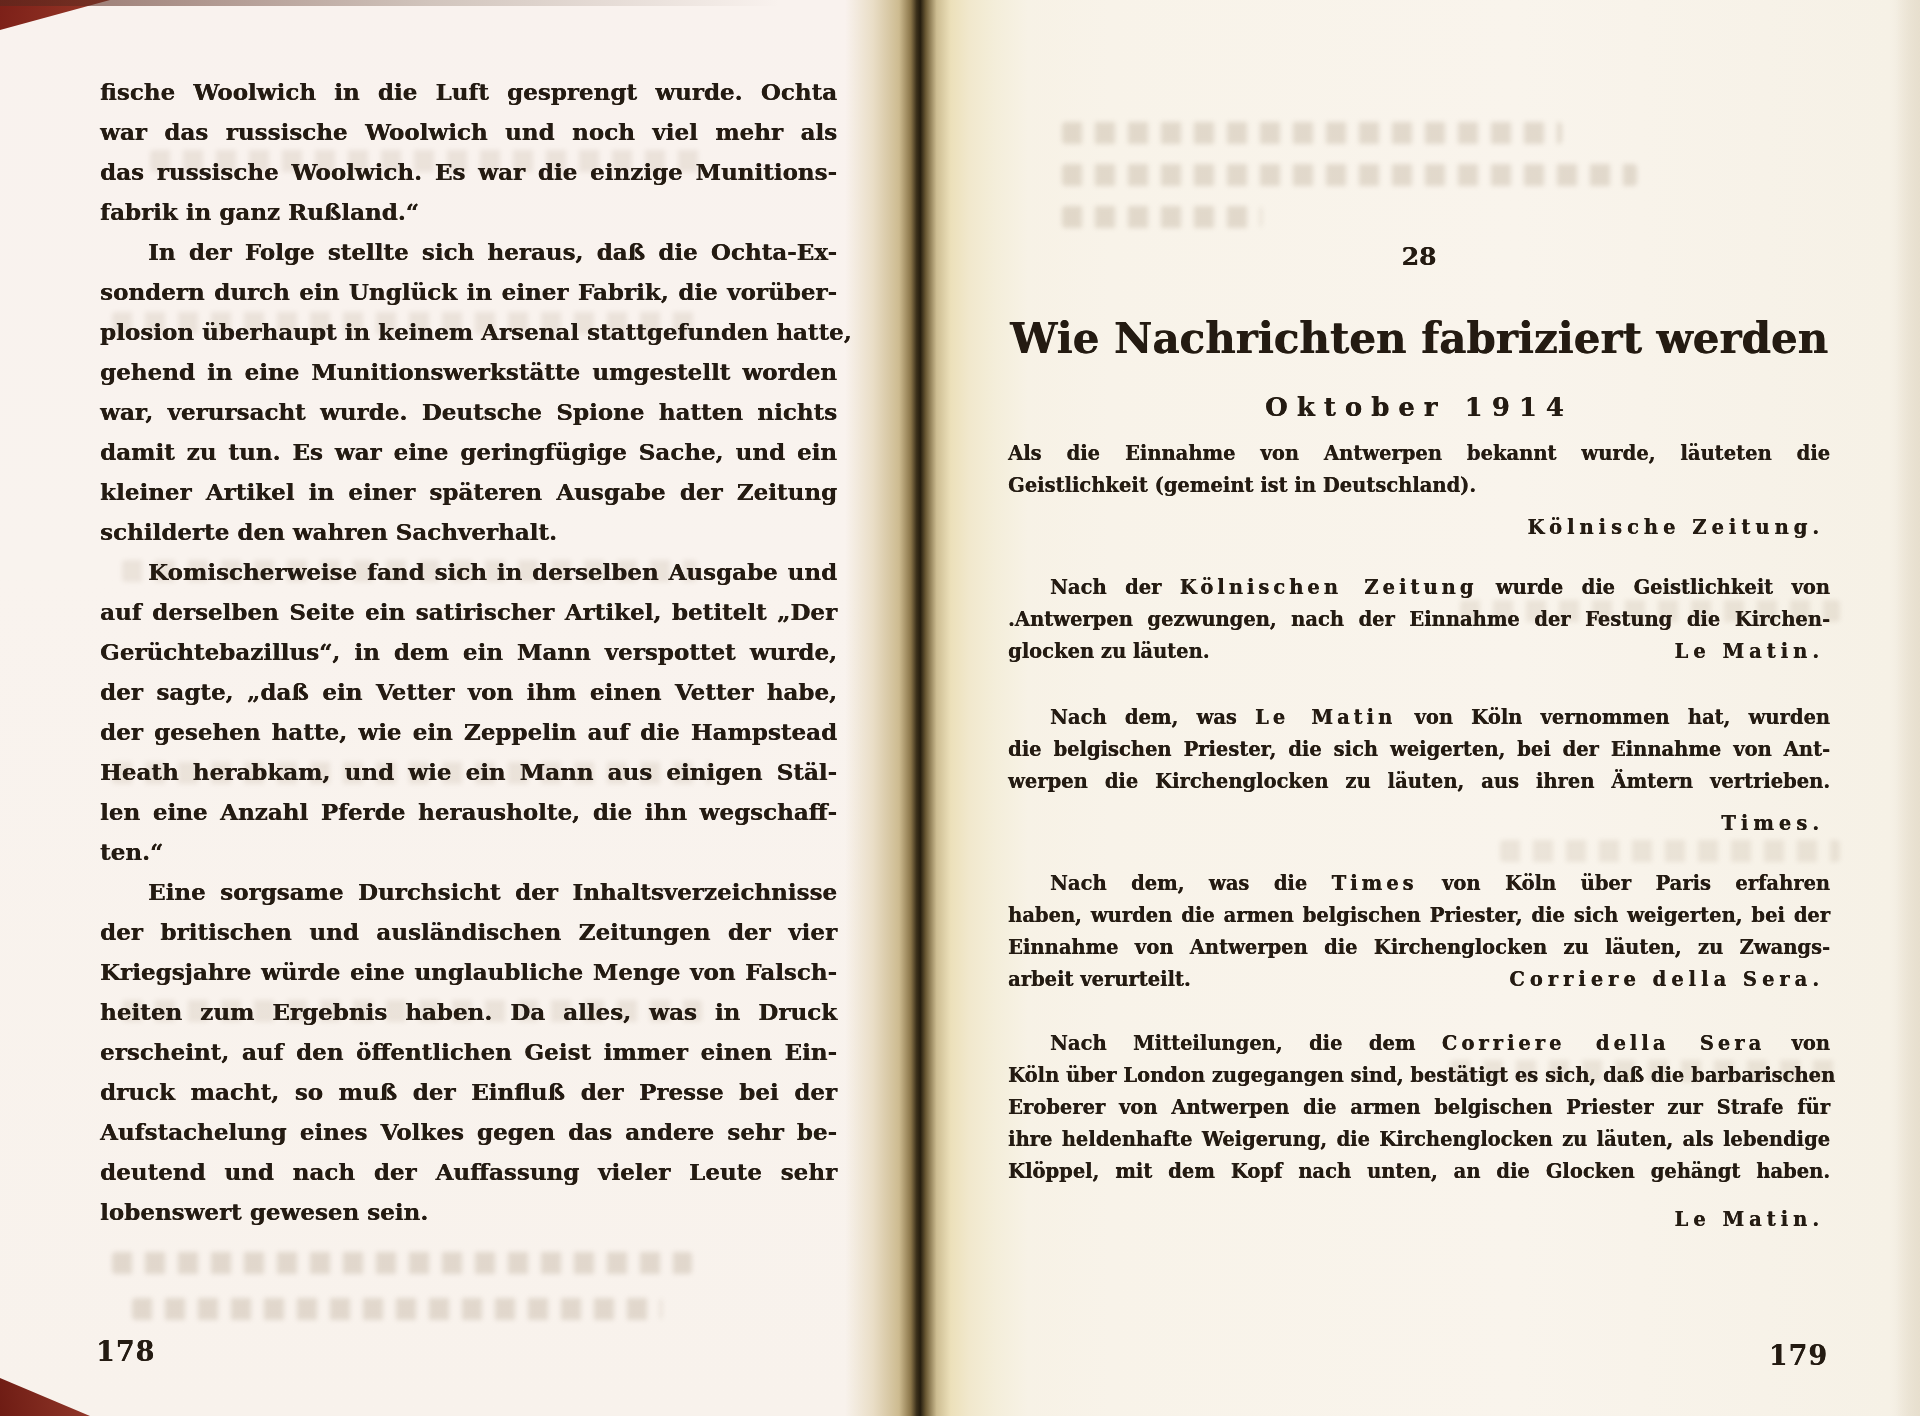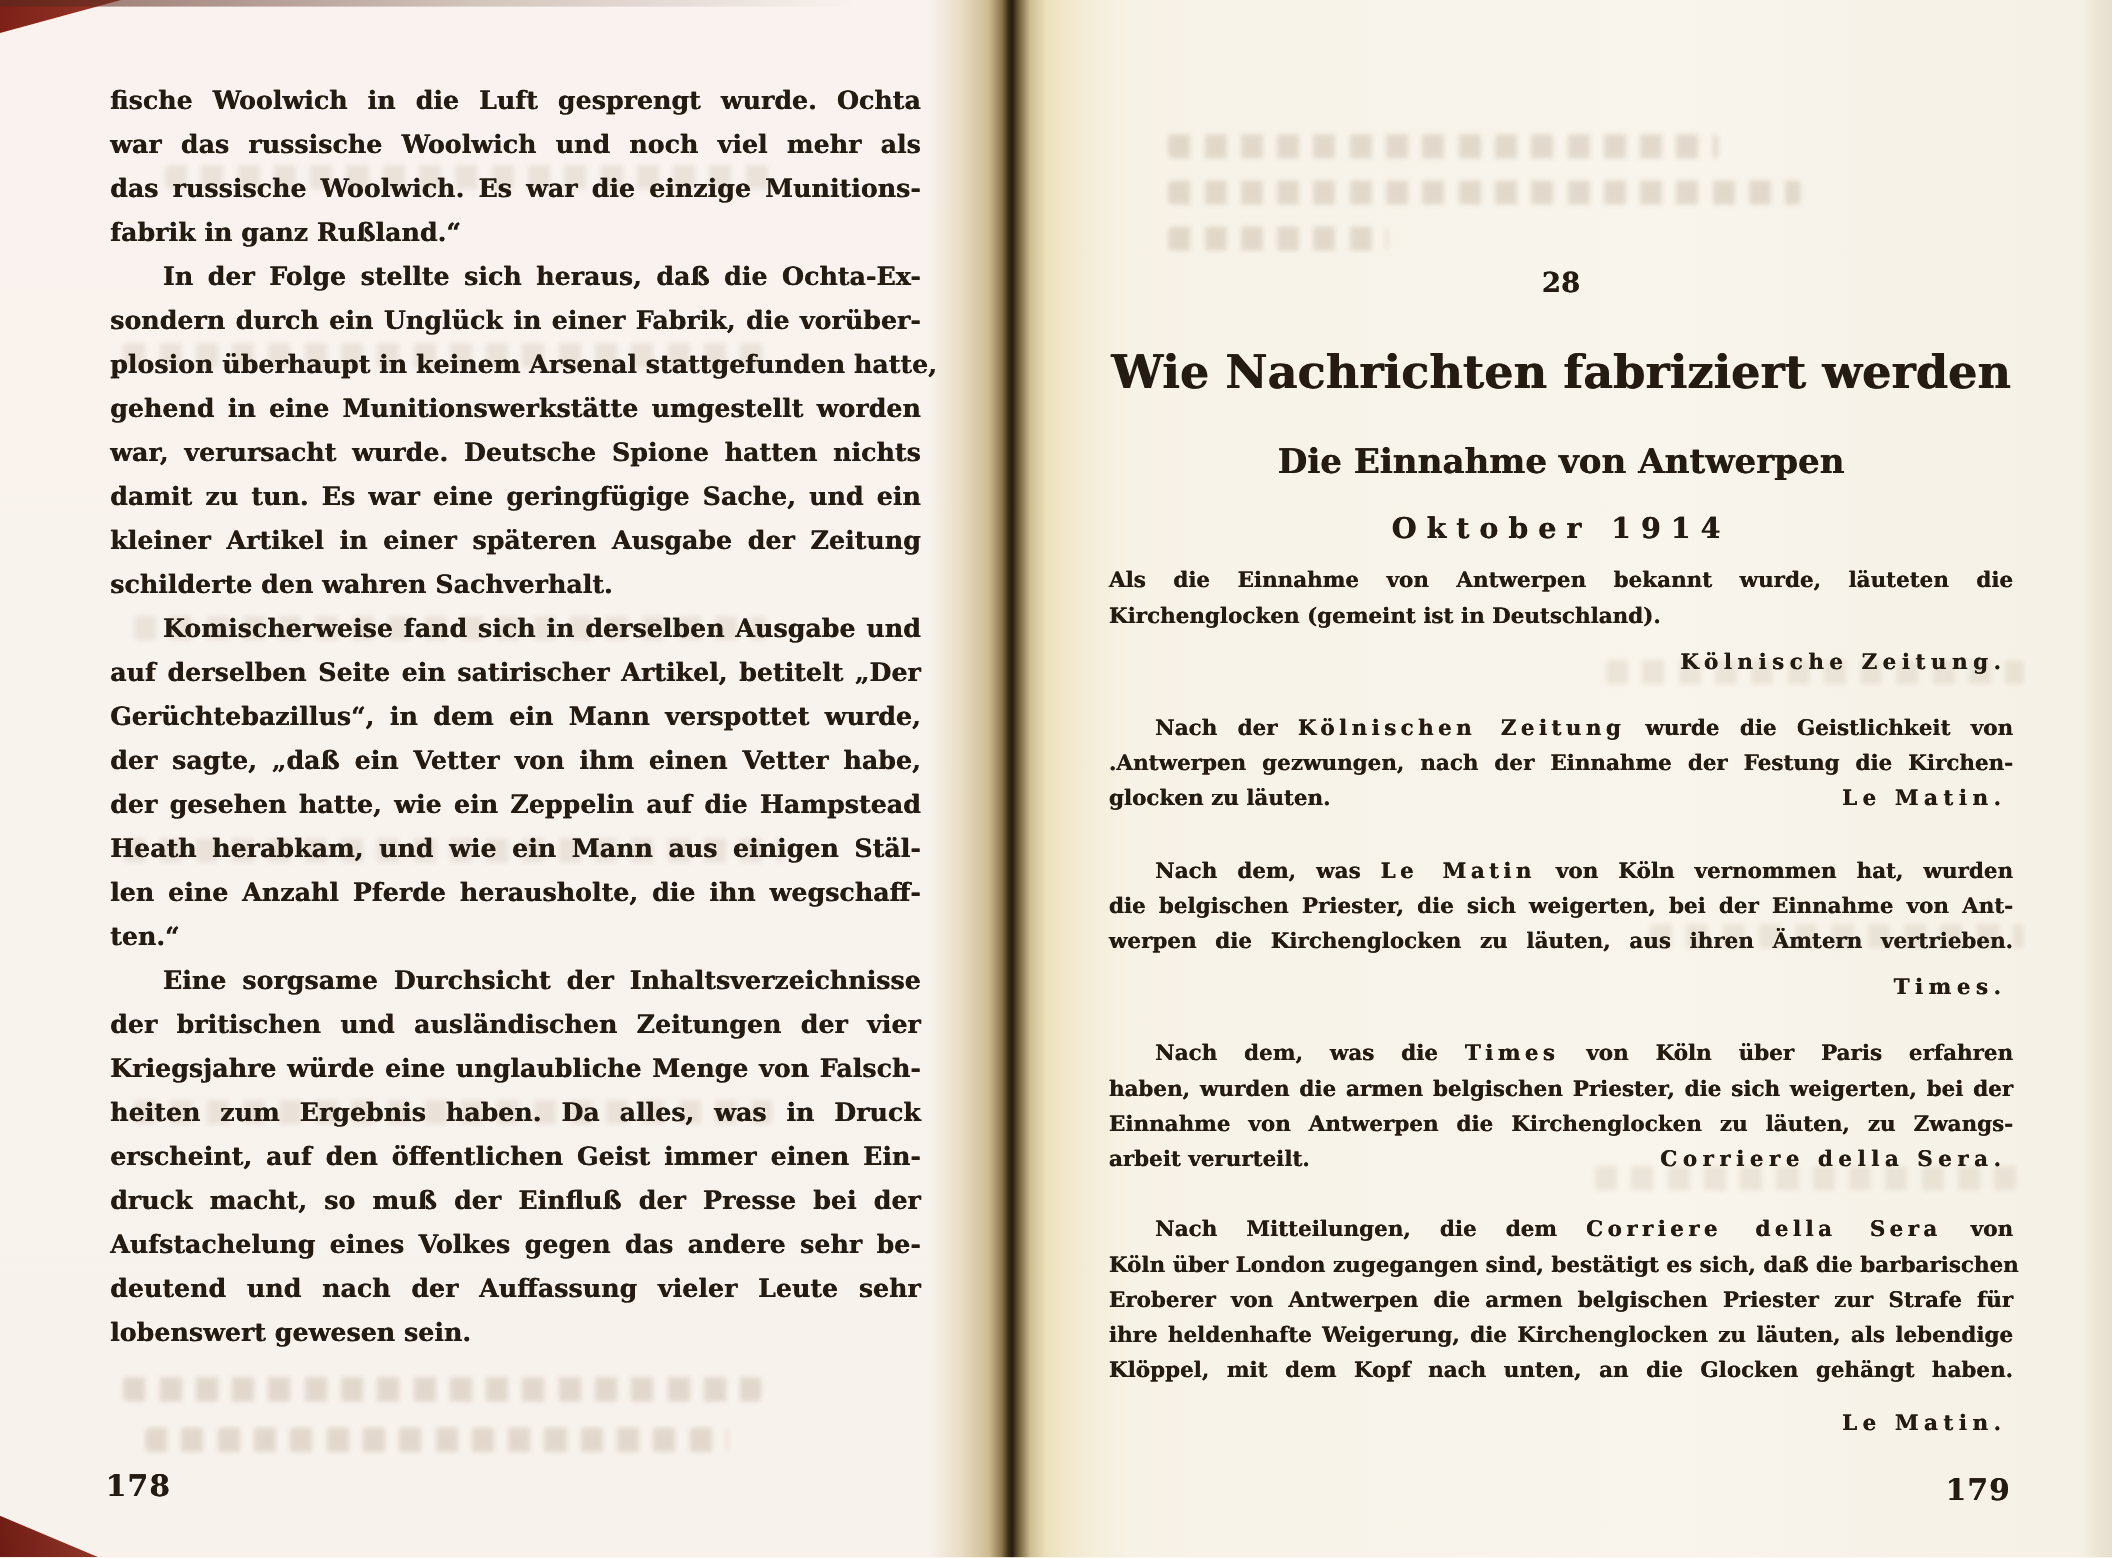--- a/index.html
+++ b/index.html
@@ -190,27 +190,26 @@
       </div>
   </div>
   <div class="folio" id="folio-left">178</div>
 
   <div class="right-col">
 
     <div class="chapter-number">28</div>
 
     <div class="chapter-title">Wie Nachrichten fabriziert werden</div>
 
-    <div class="chapter-subtitle">Die Einnahme von Antwerpen</div>
 
     <div class="date-line">Oktober 1914</div>
 
     <div class="rp-para no-indent short-last intro-gap">
         <div class="pline">Als die Einnahme von Antwerpen bekannt wurde, läuteten die</div>
-        <div class="pline">Kirchenglocken (gemeint ist in Deutschland).</div>
+        <div class="pline">Geistlichkeit (gemeint ist in Deutschland).</div>
       </div>
 
     <div class="rp-source">Kölnische Zeitung.</div>
 
     <div class="rp-para" id="para-koelnische">
       <div>
           <div class="pline">Nach der <span class="spaced">Kölnischen Zeitung</span> wurde die Geistlichkeit von</div>
           <div class="pline">.Antwerpen gezwungen, nach der Einnahme der Festung die Kirchen-</div>
         </div>
       <div class="inline-row">

